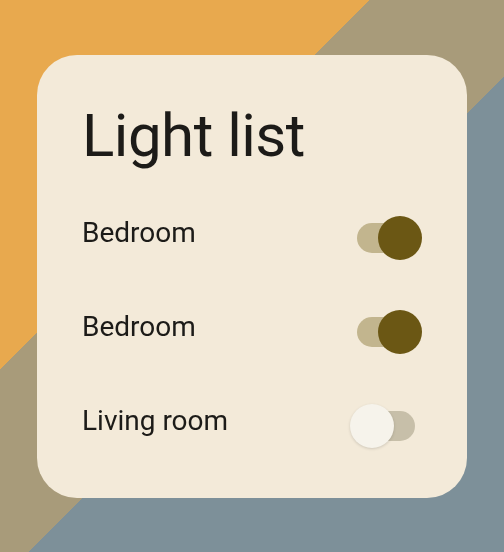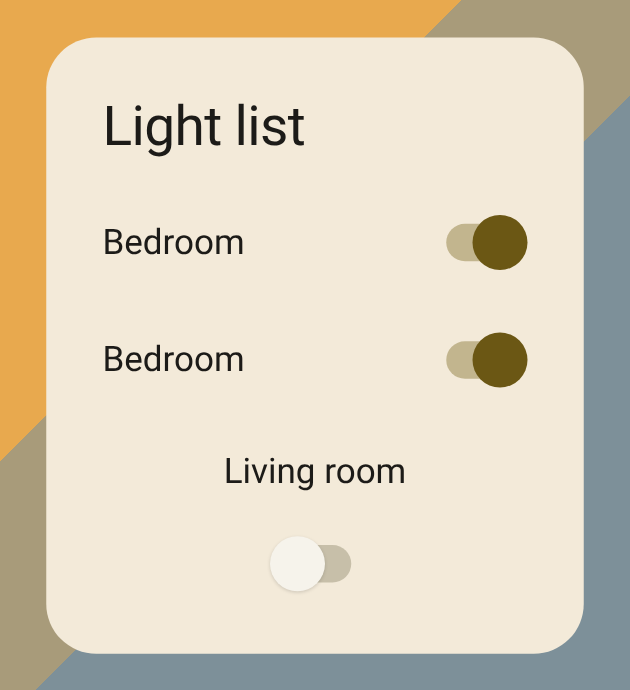--- a/index.html
+++ b/index.html
@@ -16,36 +16,34 @@
       justify-content: center;
       font-family: -apple-system, BlinkMacSystemFont, 'Segoe UI', Roboto, sans-serif;
     }
     .card {
       width: 430px;
       background: #f3ead9;
       border-radius: 40px;
       padding: 45px 45px 50px 45px;
     }
     .card-title {
-      font-size: 44px;
+      font-size: 60px;
       font-weight: 400;
       color: #1c1b18;
       margin-bottom: 45px;
       letter-spacing: -0.5px;
     }
     .light-row {
       display: flex;
-      align-items: center;
       justify-content: space-between;
       margin-bottom: 50px;
       gap: 36px;
     }
     .light-row:last-child {
       margin-bottom: 0;
-      flex-direction: column;
     }
     .light-label {
       font-size: 28px;
       font-weight: 400;
       color: #1c1b18;
     }
     .toggle {
       position: relative;
       width: 72px;
       height: 44px;

